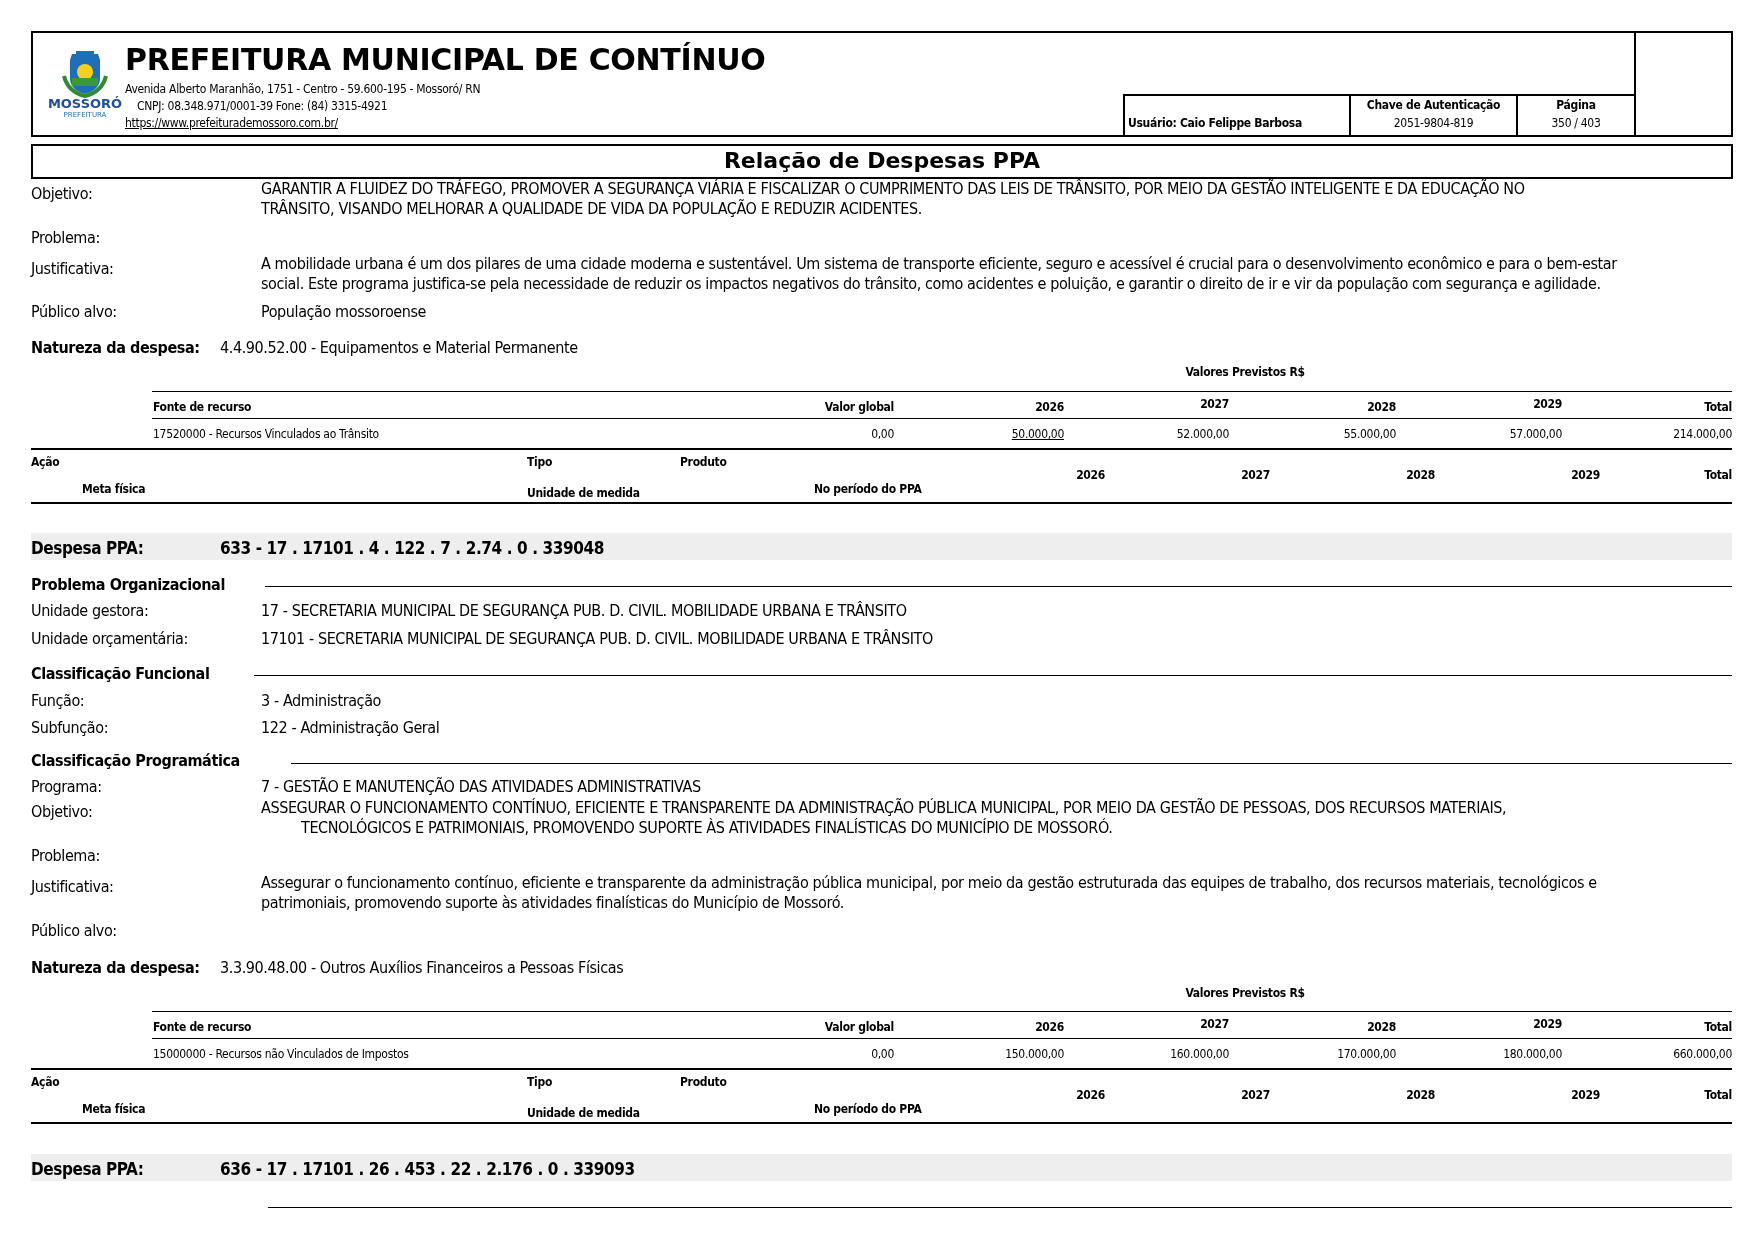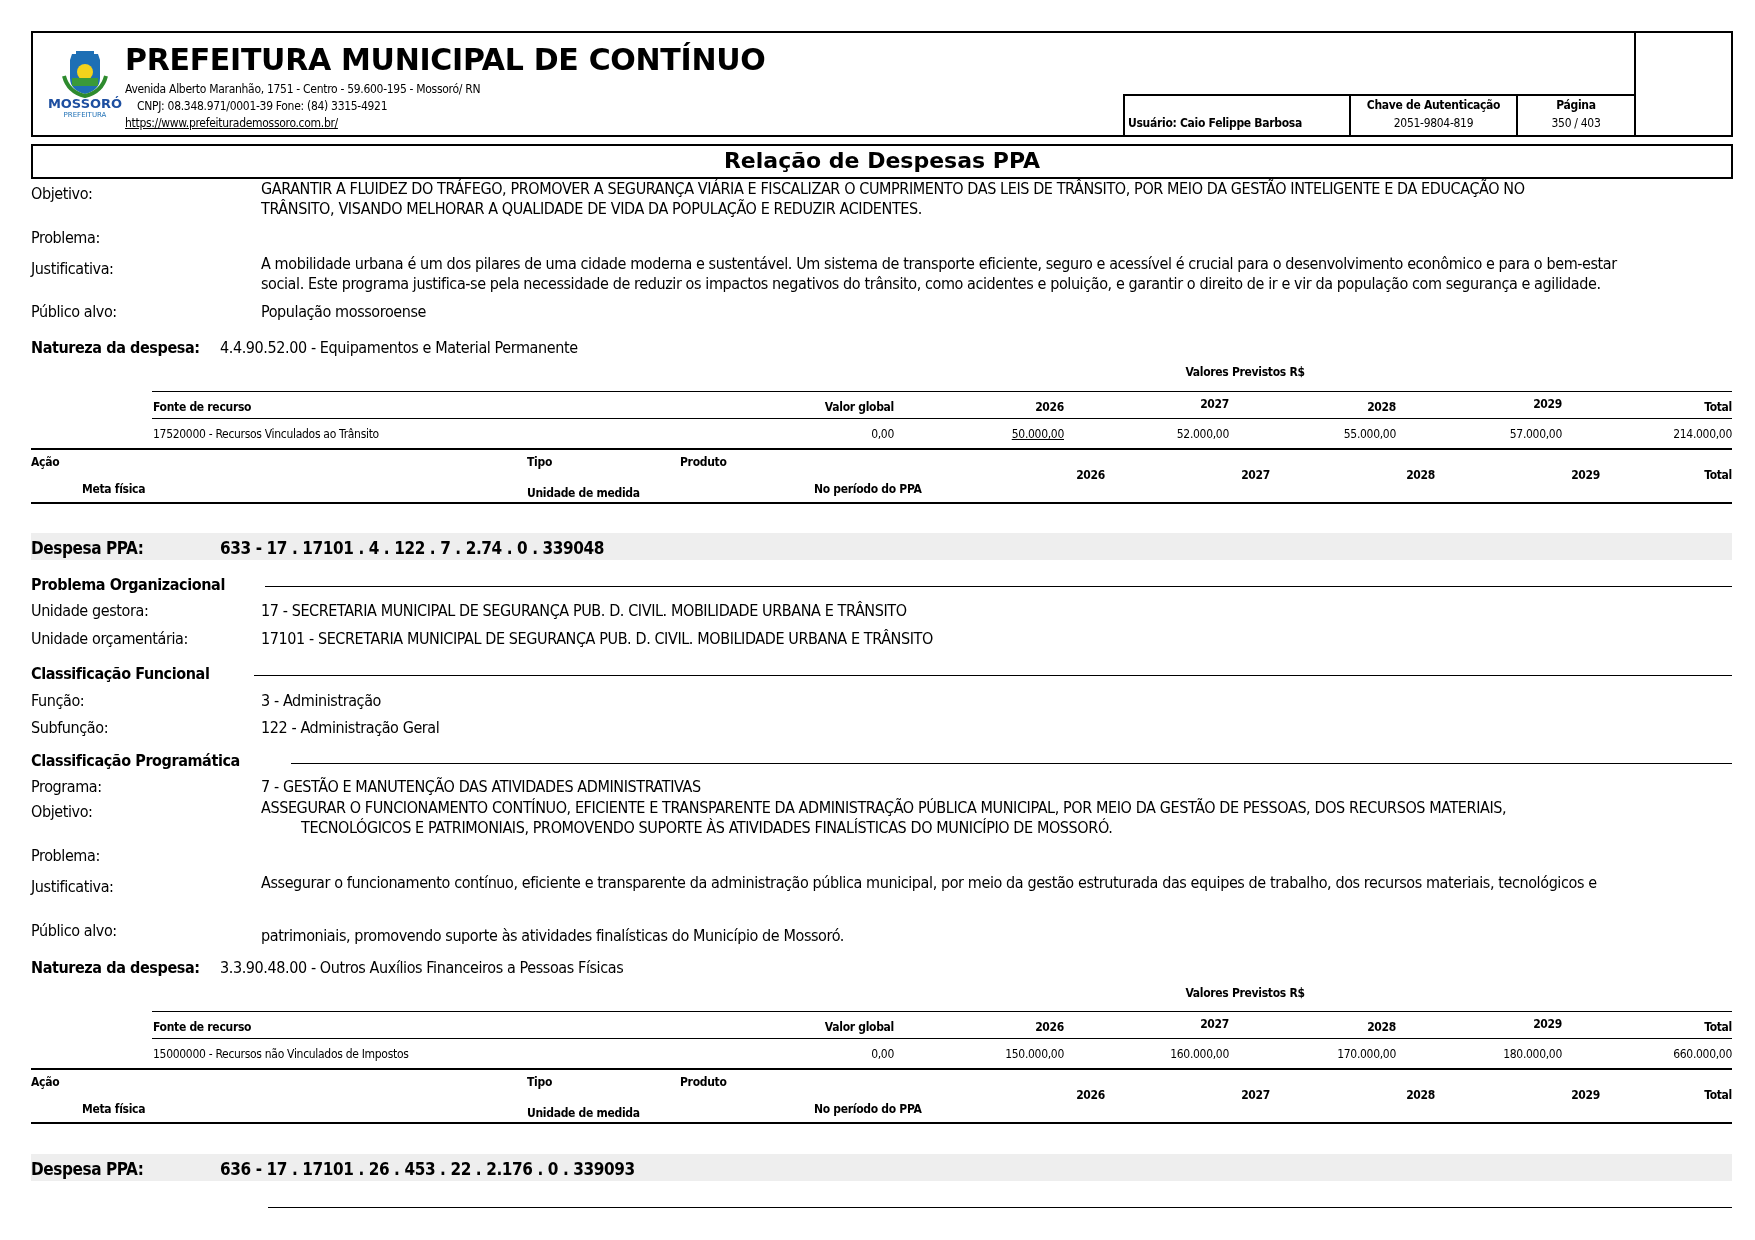--- a/index.html
+++ b/index.html
@@ -128,21 +128,21 @@
 <div class="hline" style="left:291px;top:763px;width:1441px;height:1px;"></div>
 <div class="abs lbl" style="left:31px;top:777px;">Programa:</div>
 <div class="abs val" style="left:261px;top:777px;">7 - GESTÃO E MANUTENÇÃO DAS ATIVIDADES ADMINISTRATIVAS</div>
 <div class="abs lbl" style="left:31px;top:802px;">Objetivo:</div>
 <div class="abs val" style="left:261px;top:798px;">ASSEGURAR O FUNCIONAMENTO CONTÍNUO, EFICIENTE E TRANSPARENTE DA ADMINISTRAÇÃO PÚBLICA MUNICIPAL, POR MEIO DA GESTÃO DE PESSOAS, DOS RECURSOS MATERIAIS,</div>
 <div class="abs val" style="left:261px;top:818px;margin-left:40px;">TECNOLÓGICOS E PATRIMONIAIS, PROMOVENDO SUPORTE ÀS ATIVIDADES FINALÍSTICAS DO MUNICÍPIO DE MOSSORÓ.</div>
 
 <div class="abs lbl" style="left:31px;top:846px;">Problema:</div>
 <div class="abs lbl" style="left:31px;top:877px;">Justificativa:</div>
 <div class="abs val" style="left:261px;top:873px;">Assegurar o funcionamento contínuo, eficiente e transparente da administração pública municipal, por meio da gestão estruturada das equipes de trabalho, dos recursos materiais, tecnológicos e</div>
-<div class="abs val" style="left:261px;top:893px;margin-top:33px;">patrimoniais, promovendo suporte às atividades finalísticas do Município de Mossoró.</div>
+<div class="abs val" style="left:261px;top:893px;">patrimoniais, promovendo suporte às atividades finalísticas do Município de Mossoró.</div>
 <div class="abs lbl" style="left:31px;top:921px;">Público alvo:</div>
 
 <div class="abs lbl b" style="left:31px;top:958px;">Natureza da despesa:</div>
 <div class="abs val" style="left:220px;top:958px;">3.3.90.48.00 - Outros Auxílios Financeiros a Pessoas Físicas</div>
 
 <div class="abs hdr c" style="left:1150px;top:986px;width:190px;">Valores Previstos R$</div>
 
 <div class="hline" style="left:152px;top:1011px;width:1580px;height:1px;"></div>
 <div class="abs hdr" style="left:153px;top:1020px;">Fonte de recurso</div>
 <div class="abs hdr r" style="left:760px;top:1020px;width:134px;">Valor global</div>

